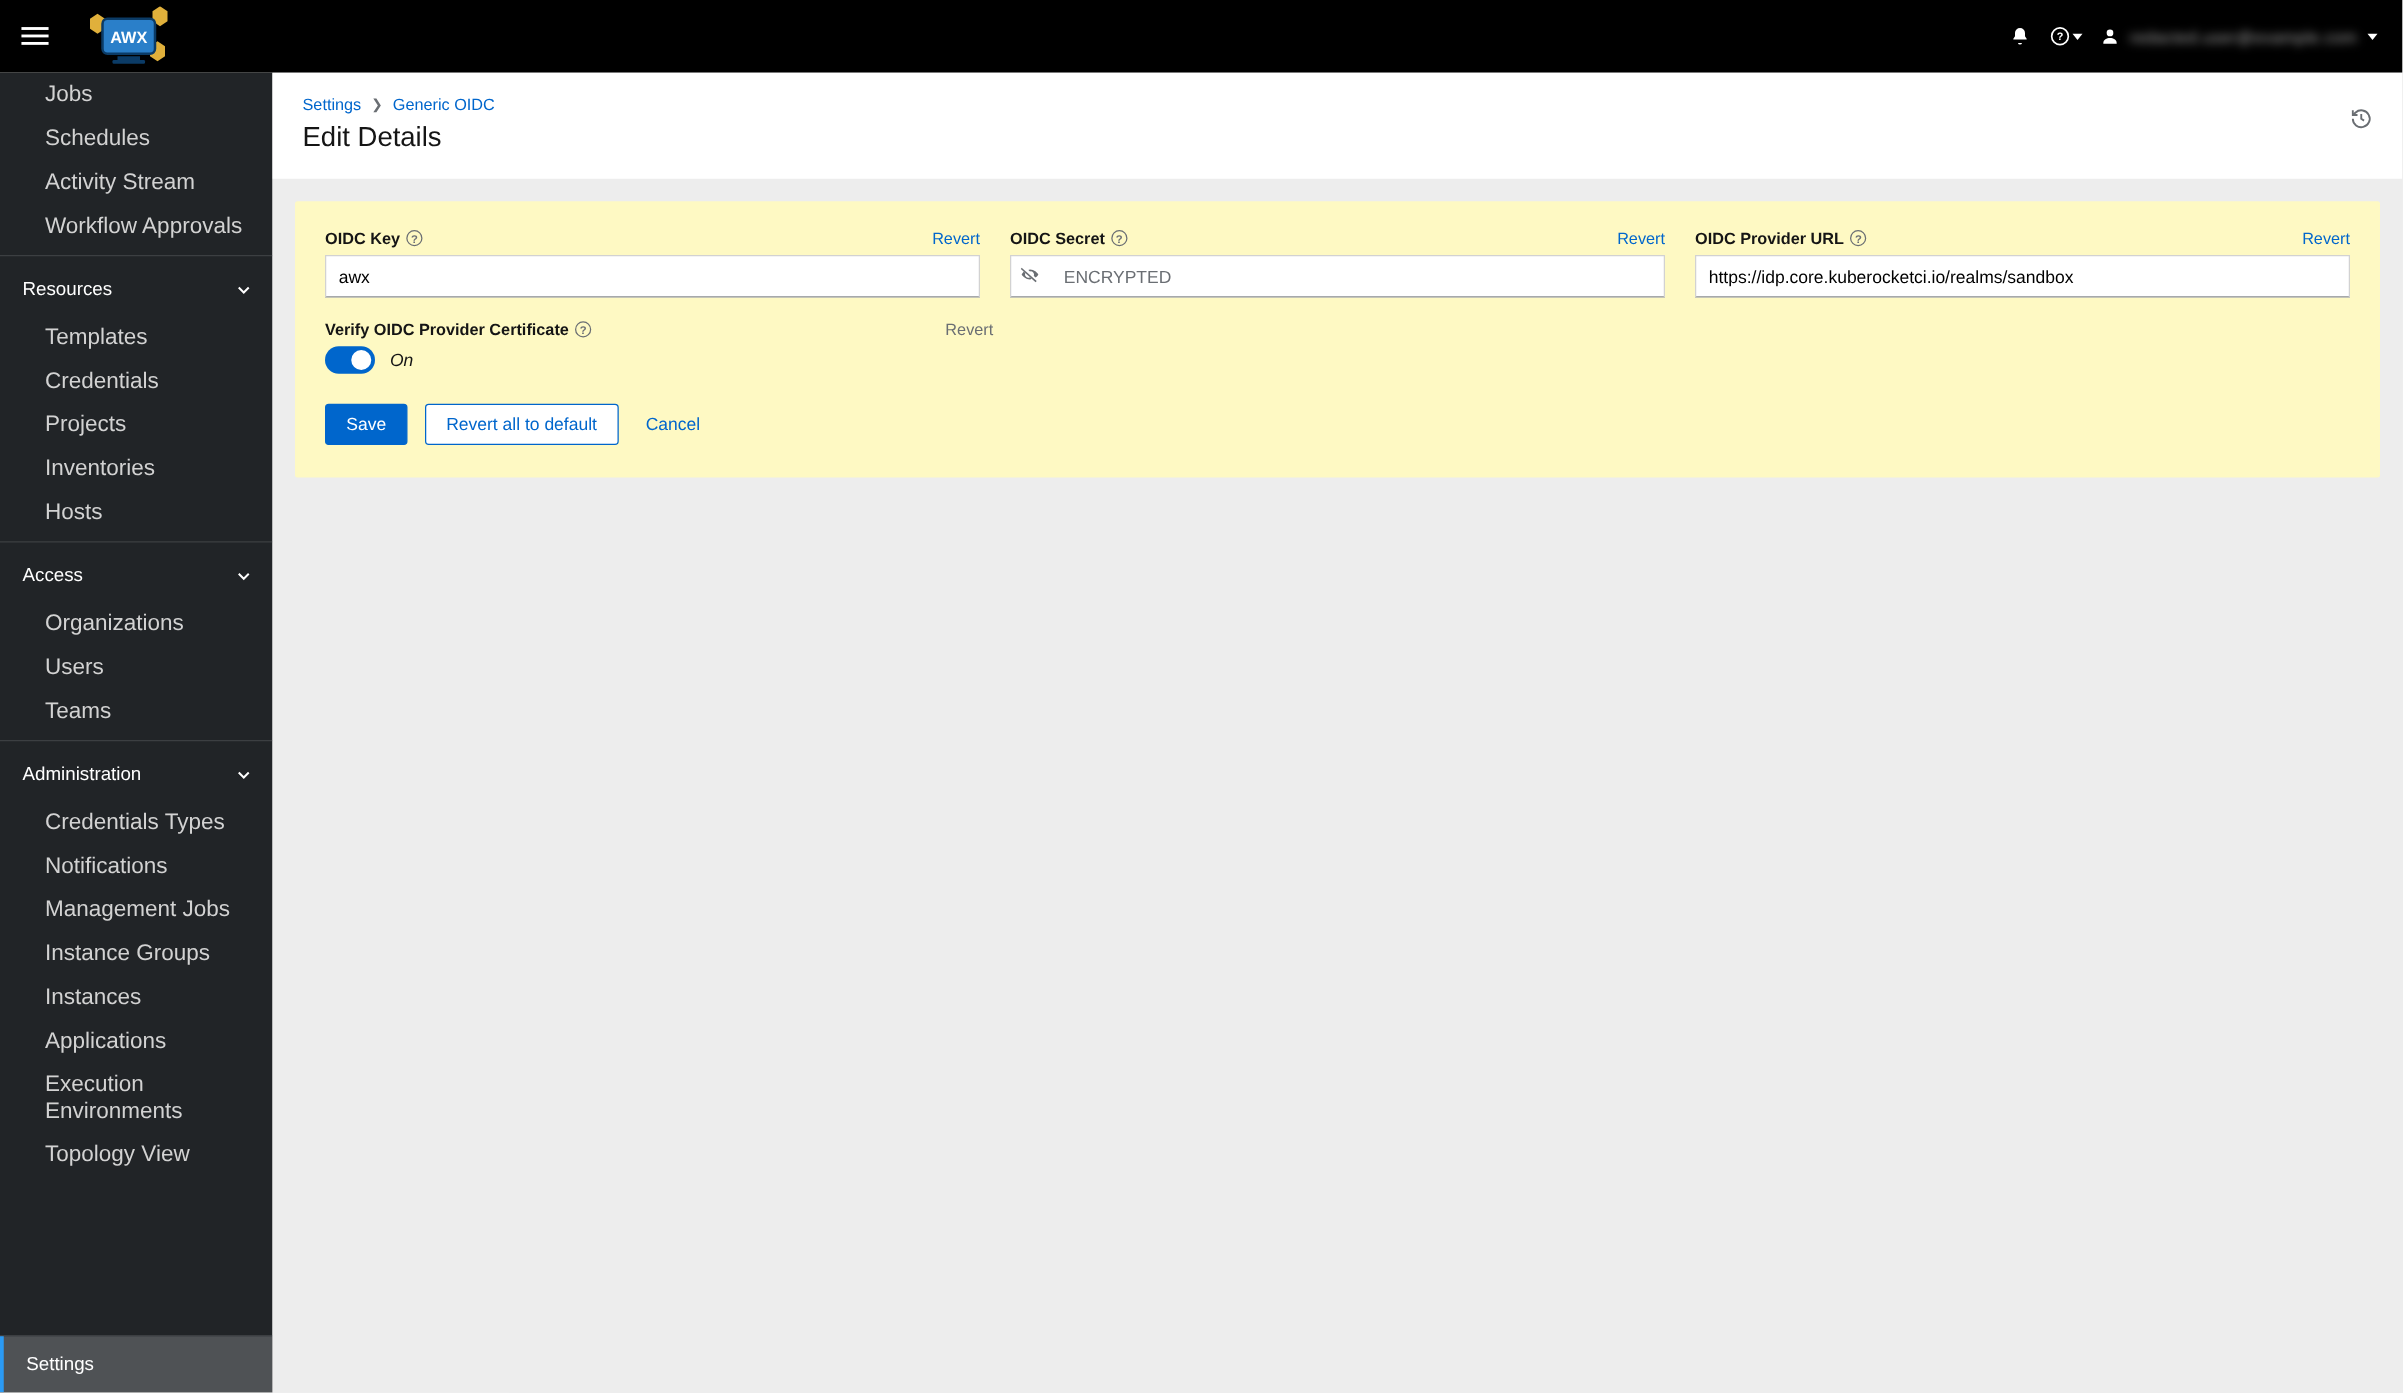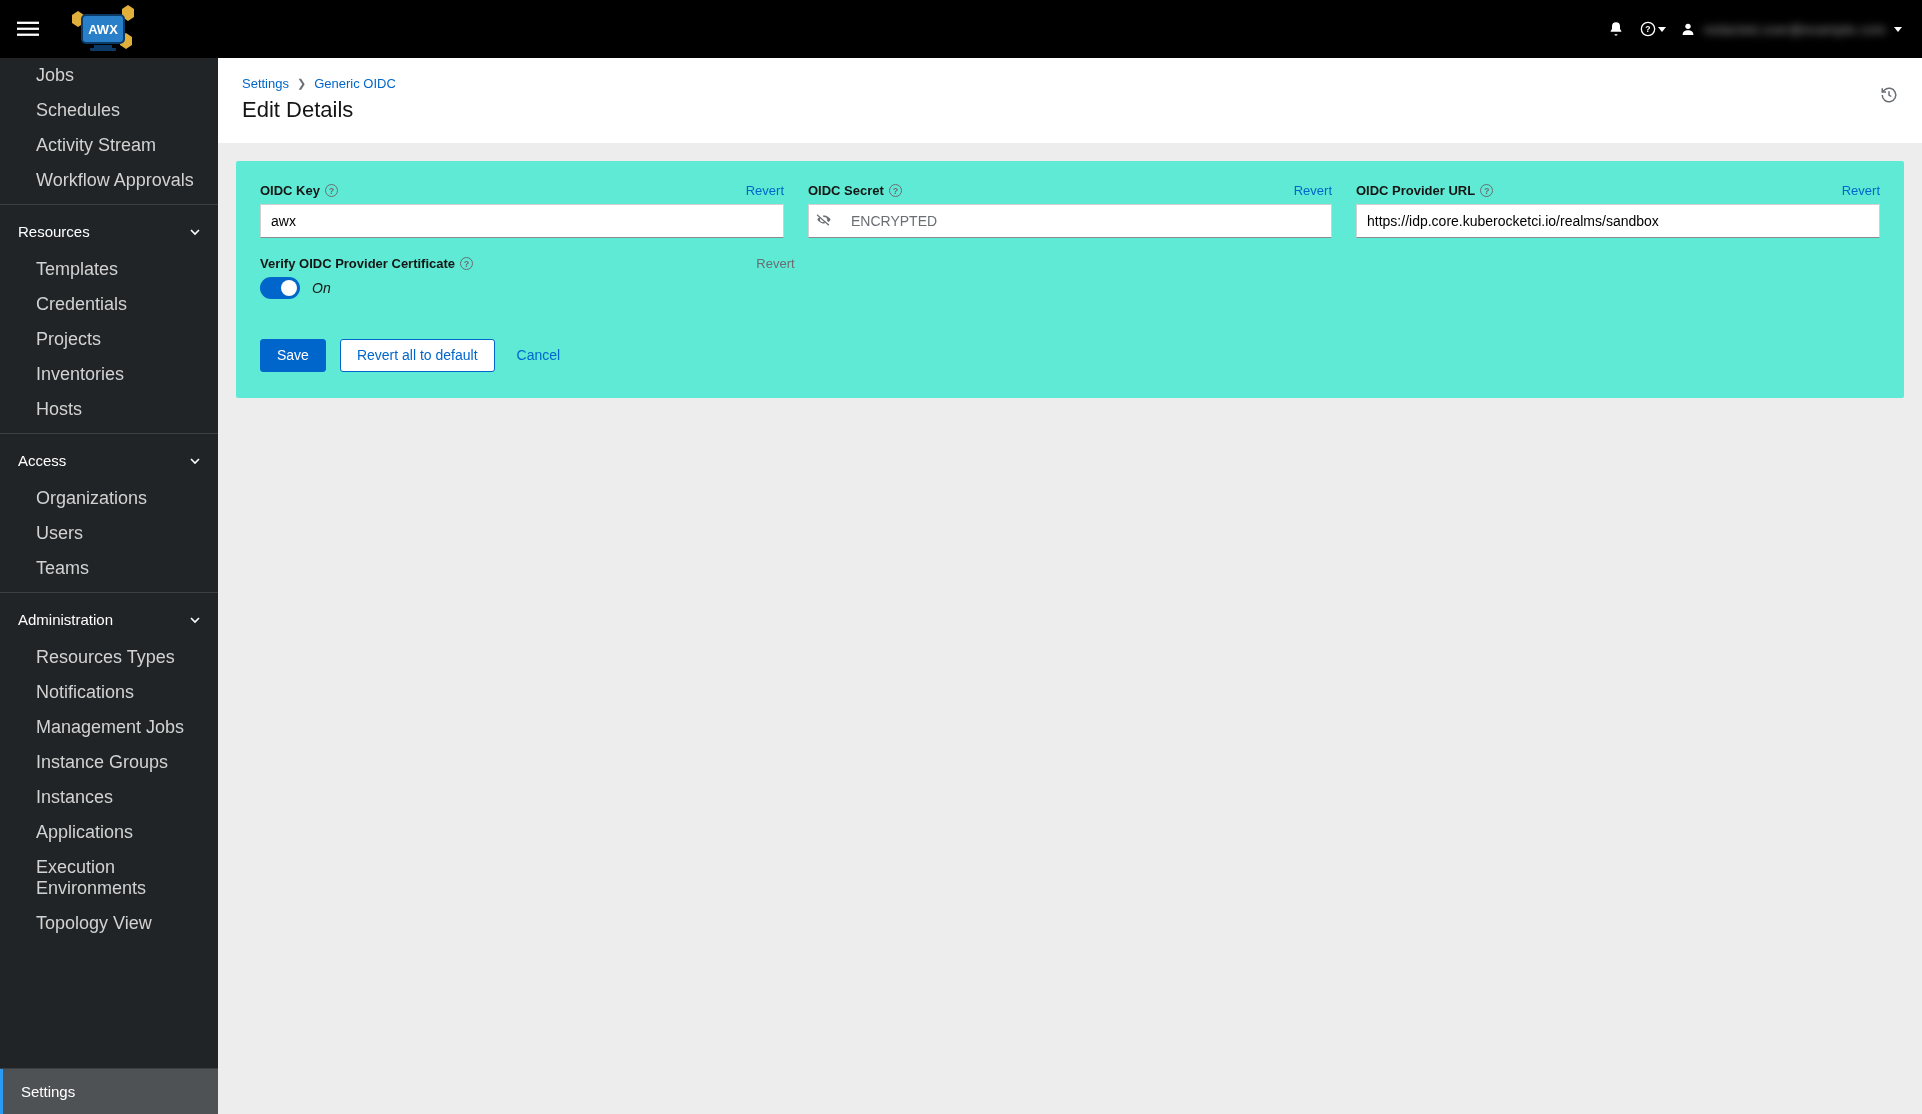--- a/index.html
+++ b/index.html
@@ -127,21 +127,21 @@
   .history-icon {
     position:absolute;
     right:24px;
     top:28px;
     color:#6a6e73;
     cursor:pointer;
   }
 
   .content-wrap { padding: 18px; }
   .card {
-    background:#5eead4;
+    background:#fef9c3;
     padding: 22px 24px 26px 24px;
     border-radius:2px;
   }
   .form-row {
     display:flex;
     gap:24px;
     margin-bottom:18px;
     align-items:flex-start;
   }
   .form-group { flex:1; min-width:0; }
@@ -213,21 +213,21 @@
     position:absolute;
     width:16px;height:16px;background:#fff;border-radius:50%;
     top:3px;right:3px;
   }
   .toggle-label { font-size:14px; color:#151515; }
 
   .actions {
     display:flex;
     gap:14px;
     align-items:center;
-    margin-top:40px;
+    margin-top:24px;
   }
   .btn {
     font-family:inherit;
     font-size:14px;
     padding:7px 16px;
     border-radius:3px;
     cursor:pointer;
     border:1px solid transparent;
     line-height:1.2;
   }
@@ -324,21 +324,21 @@
 
     <div class="nav-divider"></div>
     <div class="nav-section-header">
       <span>Administration</span>
       <span class="chev">
             <svg width="10" height="10" viewBox="0 0 10 10">
               <path d="M1 3l4 4 4-4" stroke="#fff" stroke-width="1.6" fill="none"></path>
             </svg>
           </span>
     </div>
-    <div class="nav-item">Resources Types</div>
+    <div class="nav-item">Credentials Types</div>
     <div class="nav-item">Notifications</div>
     <div class="nav-item">Management Jobs</div>
     <div class="nav-item">Instance Groups</div>
     <div class="nav-item">Instances</div>
     <div class="nav-item">Applications</div>
     <div class="nav-item">Execution Environments</div>
     <div class="nav-item">Topology View</div>
 
     <div class="spacer"></div>
     <div class="nav-sep-bottom"></div>

